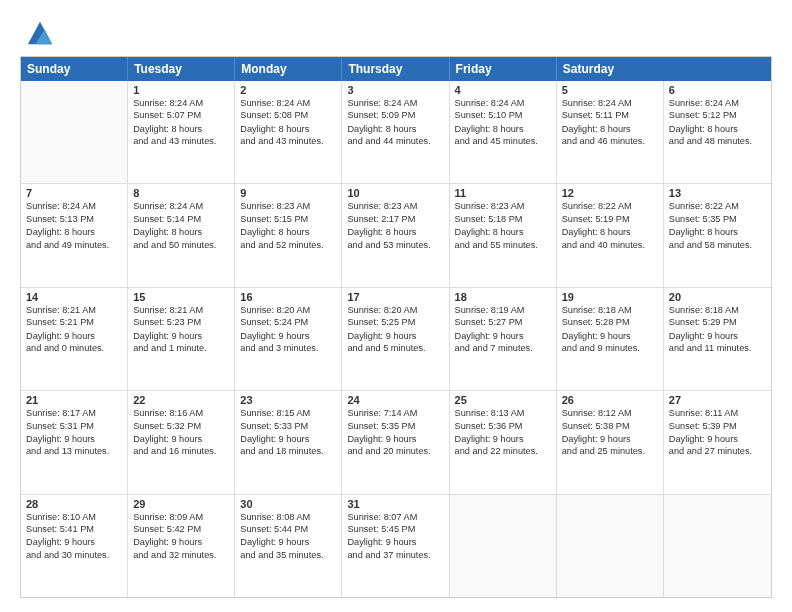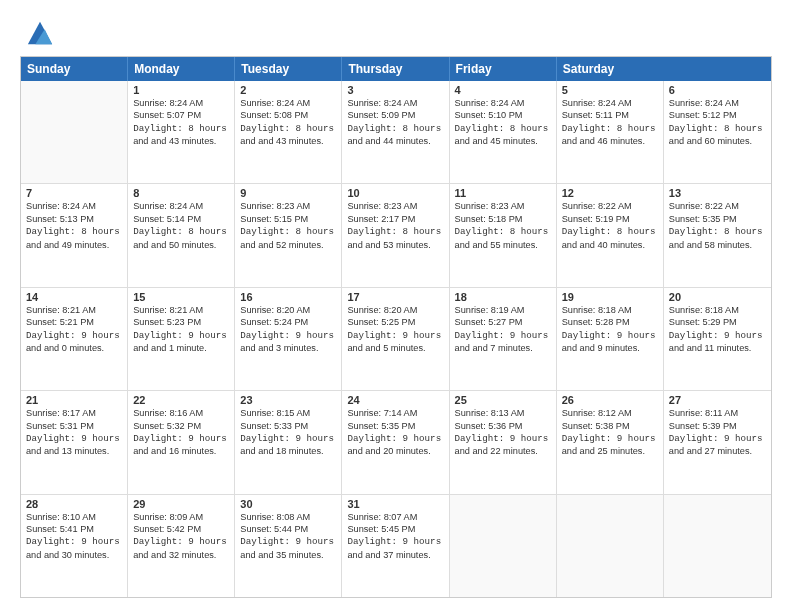--- a/index.html
+++ b/index.html
@@ -110,21 +110,20 @@
       color: #333;
       margin-bottom: 1px;
     }
     .cell-line {
       font-size: 9.2px;
       color: #333;
       line-height: 1.35;
     }
     .cell-line.daylight {
       margin-top: 1px;
-      font-family: Liberation Mono, monospace;
     }
   </style>
 </head>
 <body>
 
 <div class="page">
   <div class="header">
     <div class="logo">
       <div class="logo-text">
         <span style="font-size:18px;font-weight:bold;color:#333;"></span>
@@ -137,22 +136,22 @@
     </div>
     <div class="title-block">
       <div class="month-year"></div>
       <div class="location"></div>
     </div>
   </div>
 
   <div class="calendar">
     <div class="cal-header">
     <div class="cal-header-cell">Sunday</div>
+        <div class="cal-header-cell">Tuesday</div>
         <div class="cal-header-cell">Monday</div>
-        <div class="cal-header-cell">Tuesday</div>
         <div class="cal-header-cell">Thursday</div>
         <div class="cal-header-cell">Friday</div>
         <div class="cal-header-cell">Saturday</div>
       </div>
     <div class="cal-body">
     <div class="cal-row">
           <div class="cal-cell empty"></div>
           <div class="cal-cell">
             <div class="day-num">1</div>
             <div class="cell-line">Sunrise: 8:24 AM</div>
@@ -186,21 +185,21 @@
             <div class="cell-line">Sunrise: 8:24 AM</div>
             <div class="cell-line">Sunset: 5:11 PM</div>
             <div class="cell-line daylight">Daylight: 8 hours</div>
             <div class="cell-line">and and 46 minutes.</div>
           </div>
           <div class="cal-cell">
             <div class="day-num">6</div>
             <div class="cell-line">Sunrise: 8:24 AM</div>
             <div class="cell-line">Sunset: 5:12 PM</div>
             <div class="cell-line daylight">Daylight: 8 hours</div>
-            <div class="cell-line">and and 60 minutes.</div>
+            <div class="cell-line">and and 48 minutes.</div>
           </div>
         </div>
         <div class="cal-row">
           <div class="cal-cell">
             <div class="day-num">7</div>
             <div class="cell-line">Sunrise: 8:24 AM</div>
             <div class="cell-line">Sunset: 5:13 PM</div>
             <div class="cell-line daylight">Daylight: 8 hours</div>
             <div class="cell-line">and and 49 minutes.</div>
           </div>

